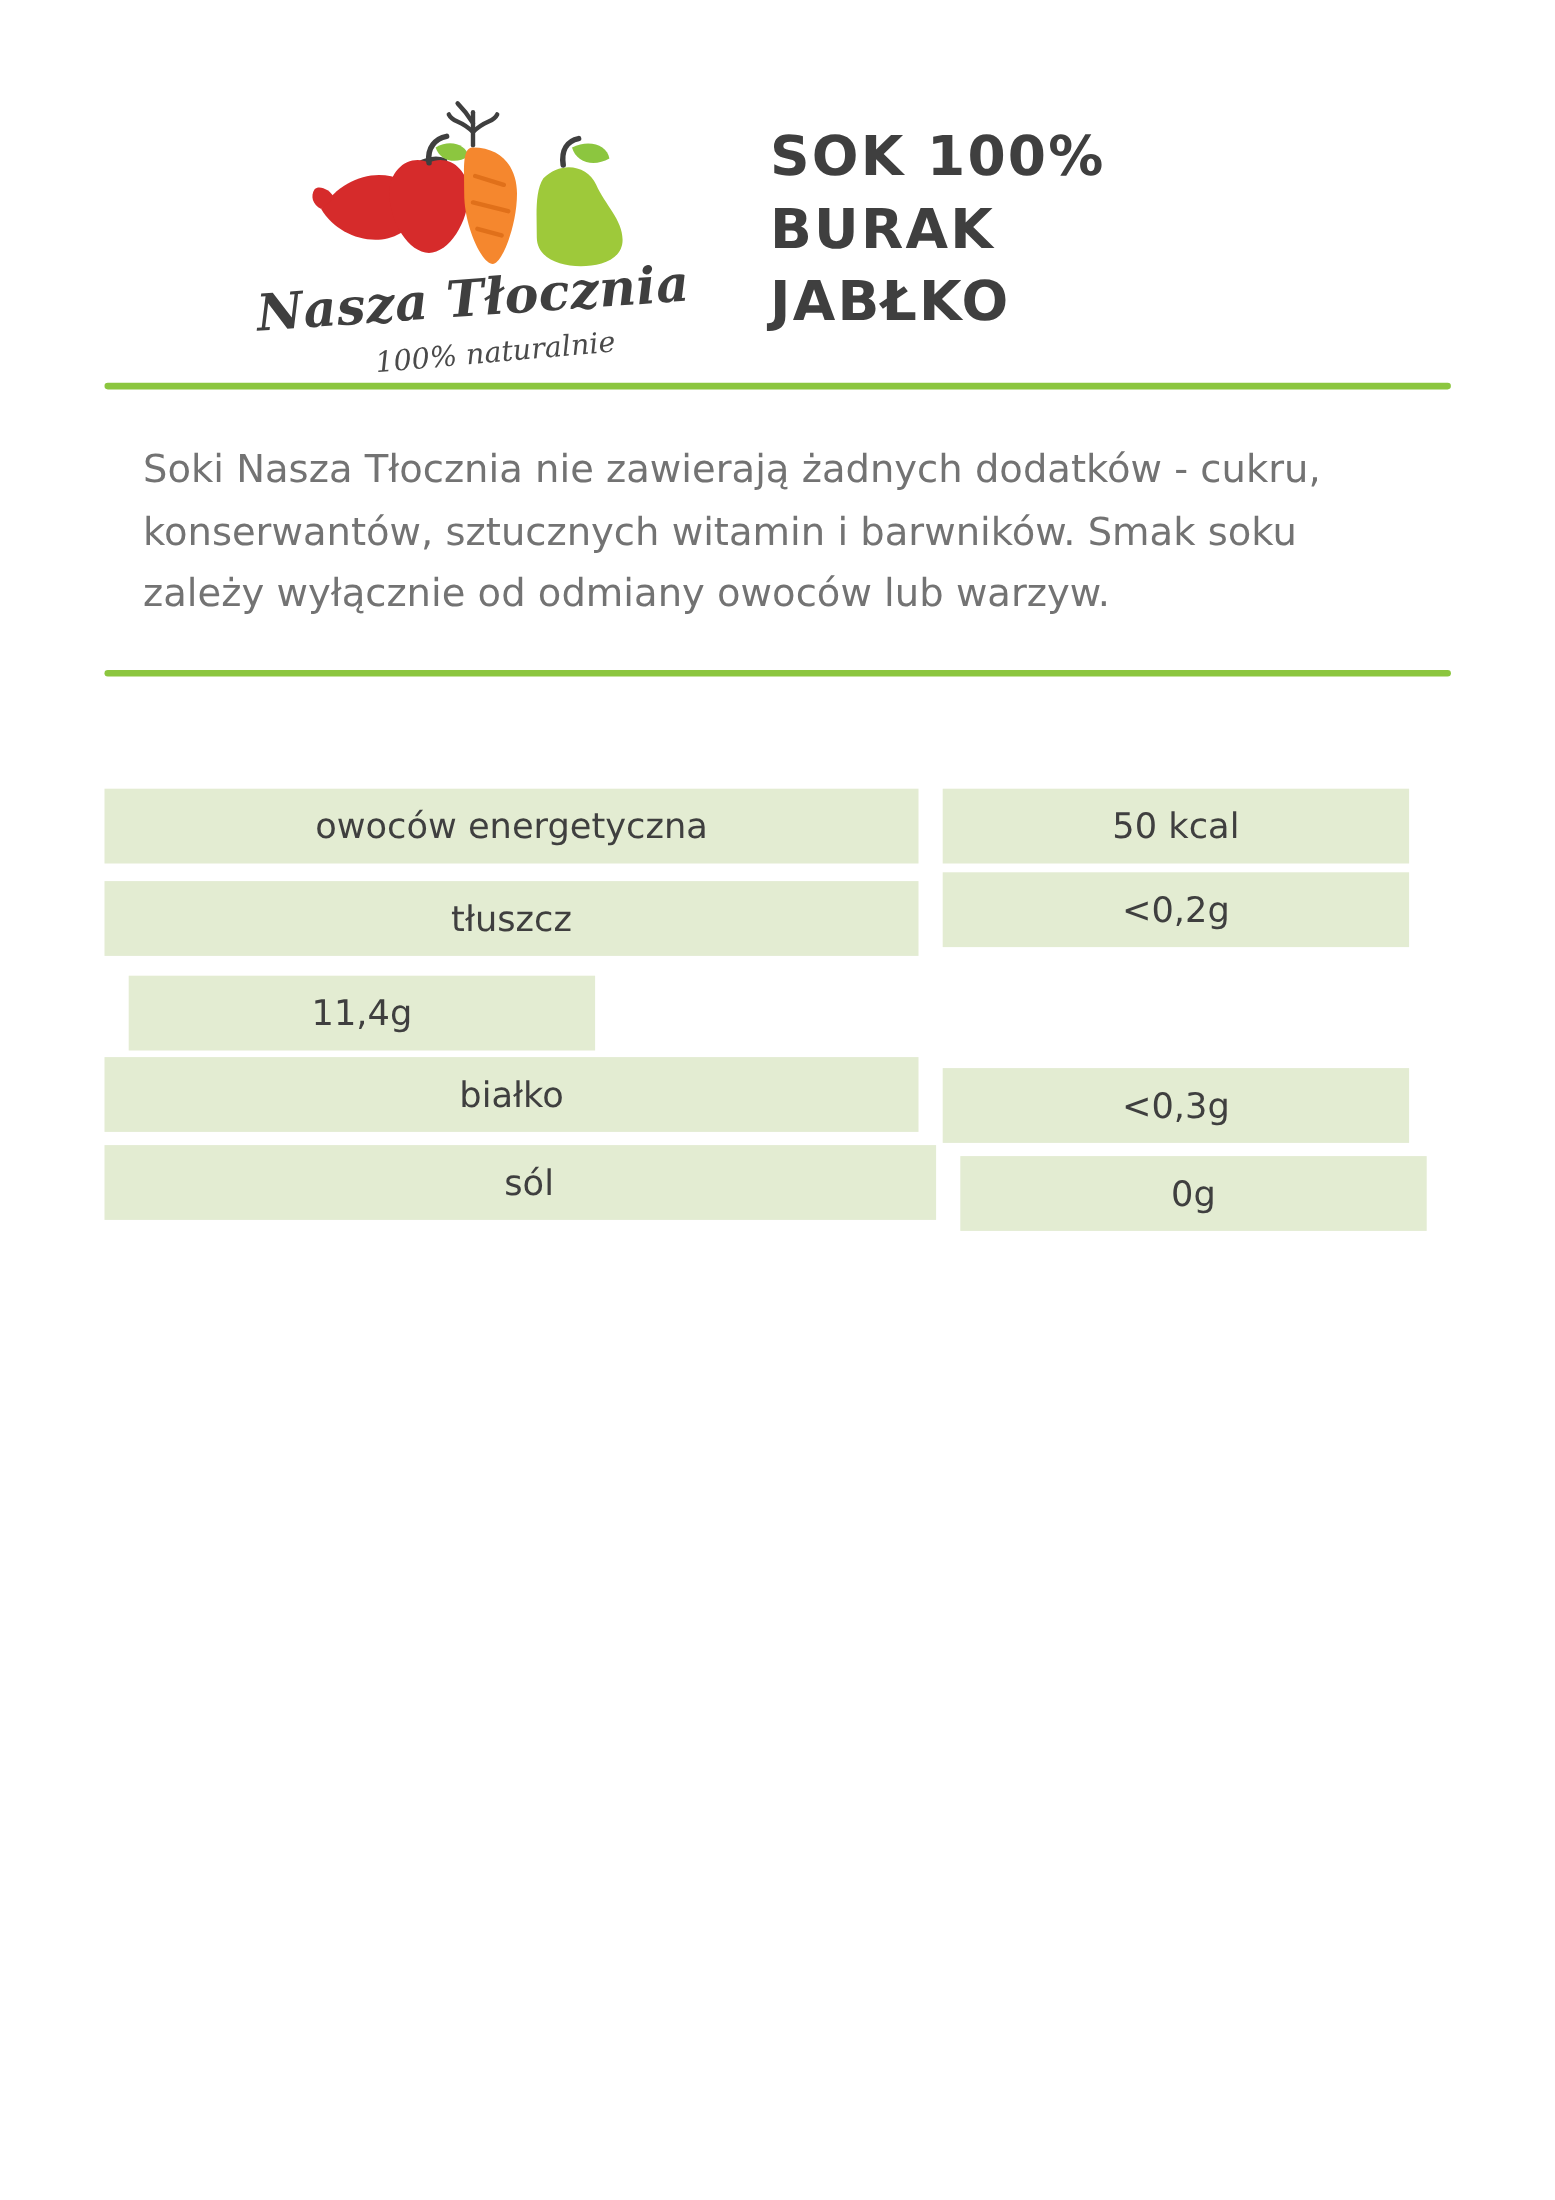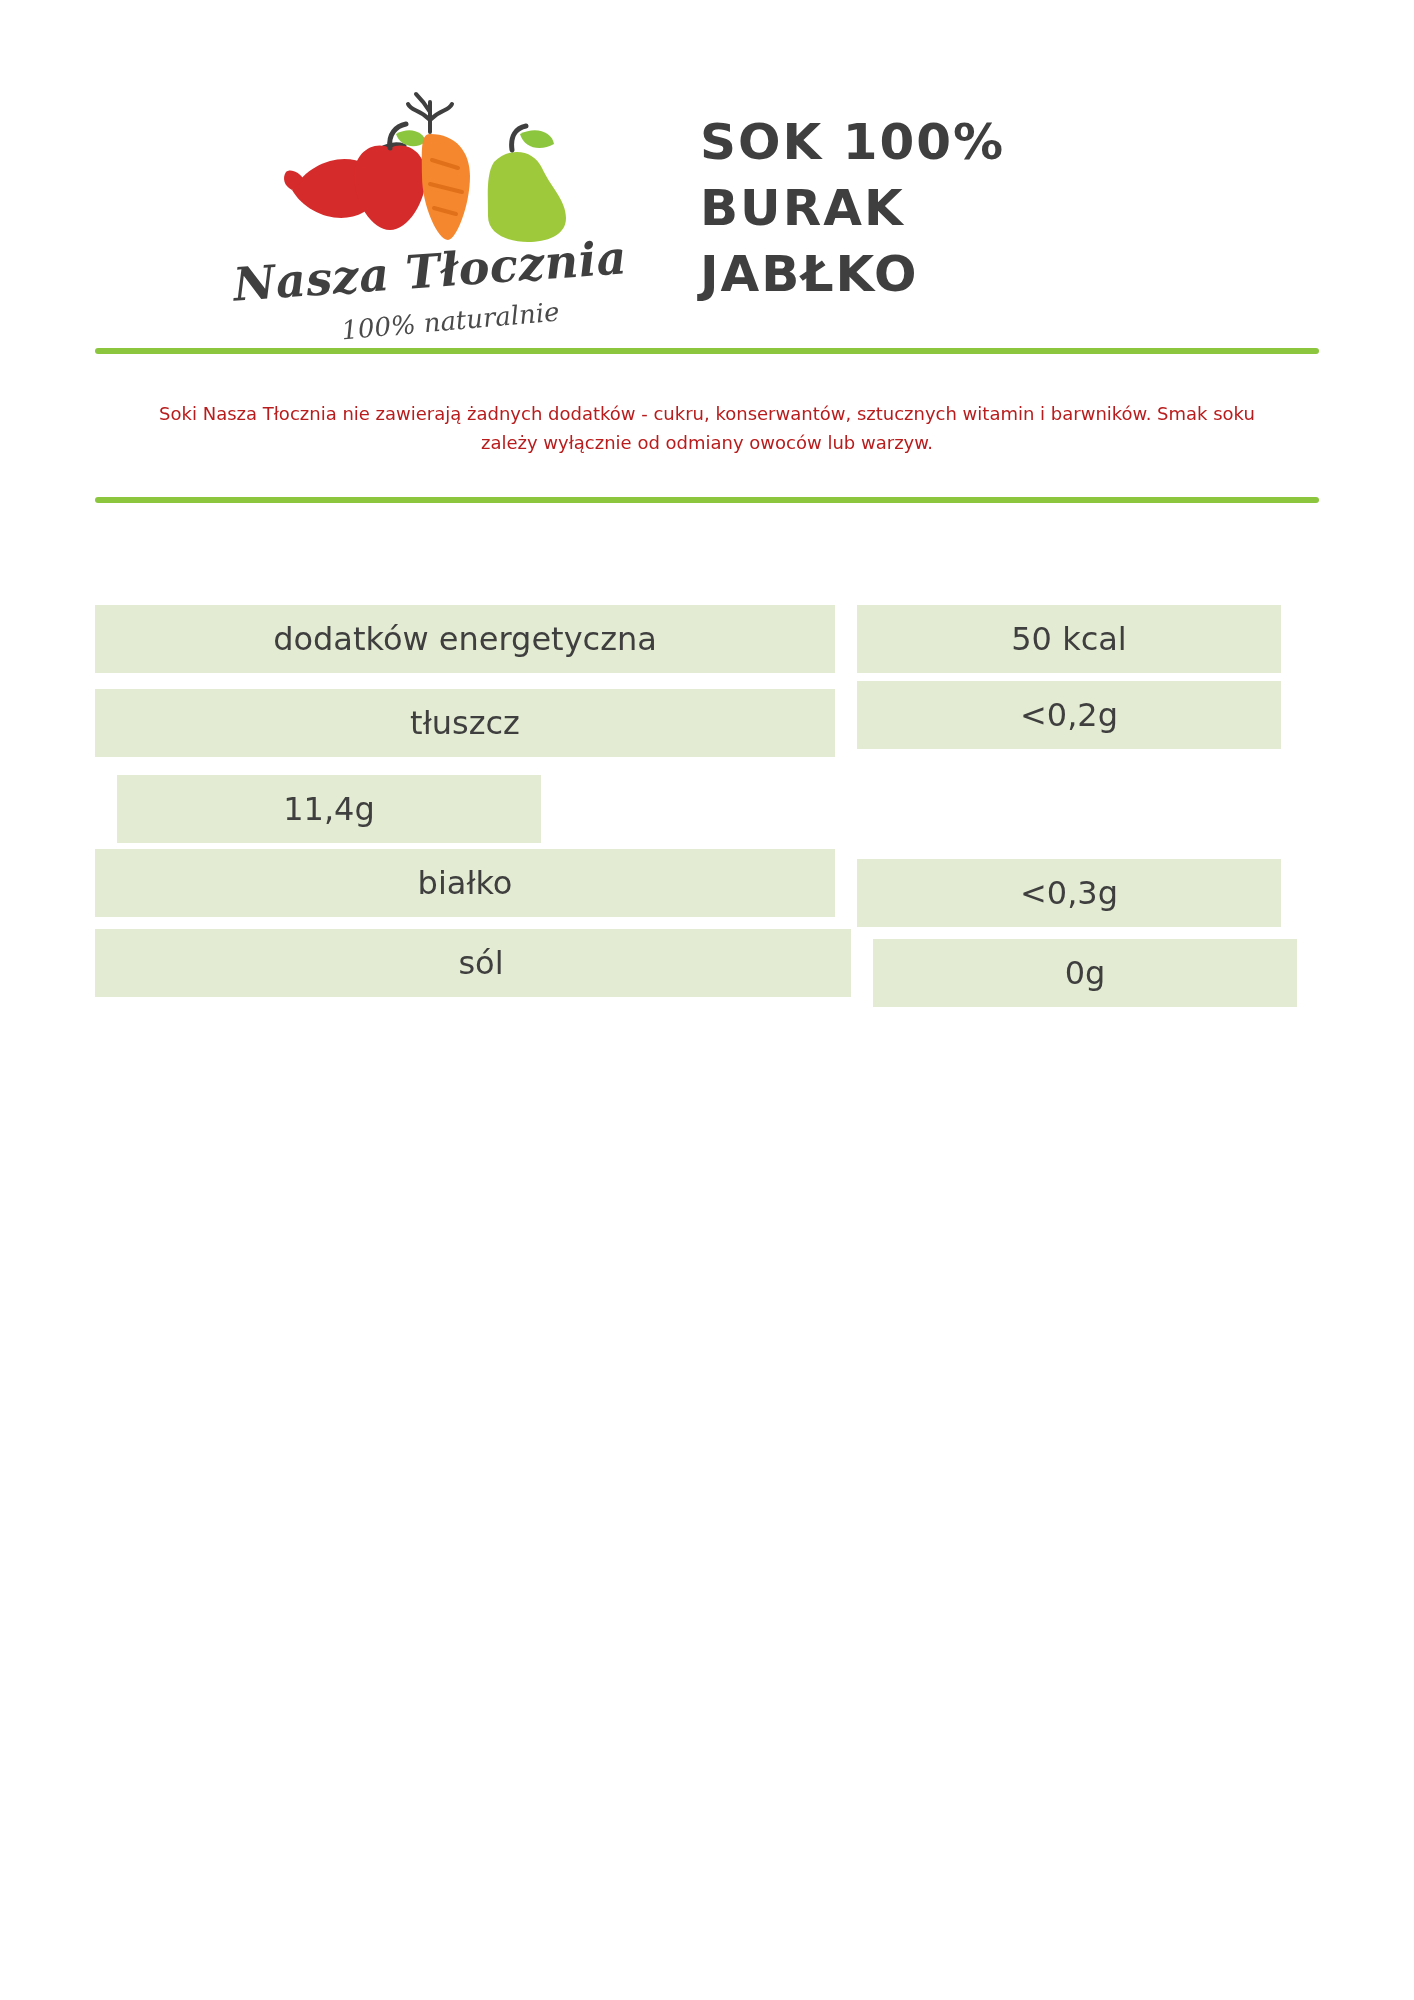--- a/index.html
+++ b/index.html
@@ -80,24 +80,24 @@
     background: #8cc63f;
     margin: 0 95px;
     border-radius: 3px;
   }
   .rule.top { margin-top: 18px; }
 
   
   .intro {
     margin: 0 110px;
     padding: 45px 20px 40px 20px;
-    text-align: center;
-    font-size: 18px;
+    text-align: left;
+    font-size: 35px;
     line-height: 1.62;
-    color: #b91c1c;
+    color: #737373;
   }
 
   
   .nutrition {
     margin: 0 95px;
     padding-top: 52px;
   }
   .nutri-head {
     display: flex;
     align-items: baseline;
@@ -214,21 +214,21 @@
   <div class="rule top"></div>
 
   <div class="intro">Soki Nasza Tłocznia nie zawierają żadnych dodatków - cukru, konserwantów, sztucznych witamin i barwników. Smak soku zależy wyłącznie od odmiany owoców lub warzyw.</div>
 
   <div class="rule"></div>
 
   <div class="nutrition">
 
     <div class="rows">
       <div class="row">
-        <div class="cell label">dodatków energetyczna</div>
+        <div class="cell label">owoców energetyczna</div>
         <div class="cell value">50 kcal</div>
       </div>
       <div class="row">
         <div class="cell label">tłuszcz</div>
         <div class="cell value">&lt;0,2g</div>
       </div>
       <div class="row">
         <div class="cell value">11,4g</div>
       </div>
       <div class="row">

